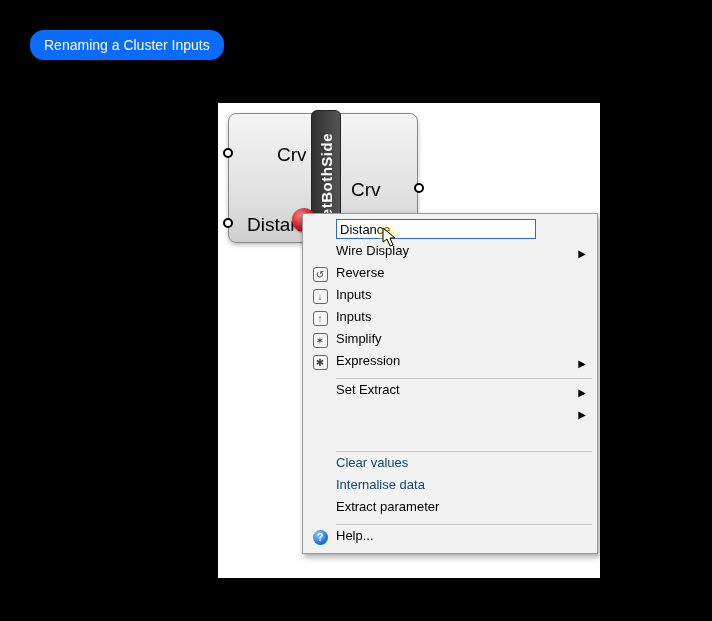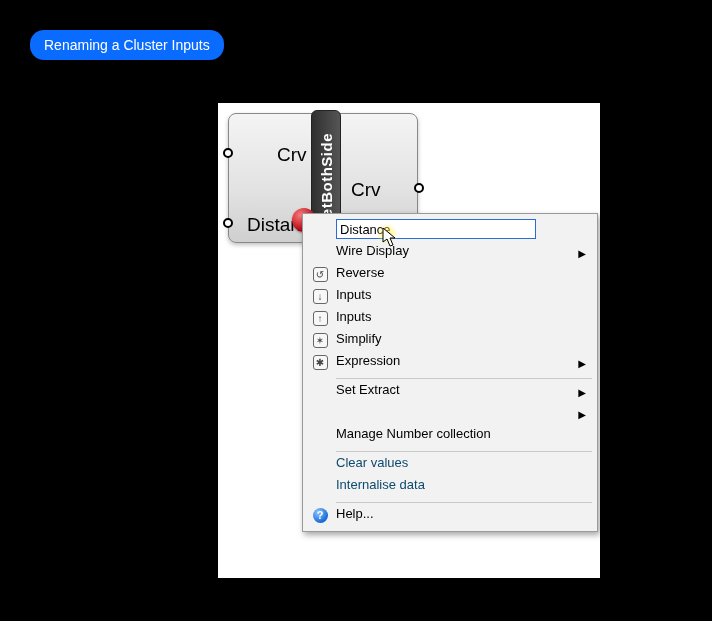--- a/index.html
+++ b/index.html
@@ -241,32 +241,35 @@
       <span class="icon-slot"></span>
       <span>Set Extract</span>
       <span class="arrow">▶</span>
     </div>
     <div class="ctx-item">
       <span class="icon-slot"></span>
       <span class="arrow">▶</span>
     </div>
     <div class="ctx-item">
       <span class="icon-slot"></span>
-      <span>Manage Number collection</span>
     </div>
 
     <div class="ctx-sep"></div>
 
     <div class="ctx-item disabled">
       <span class="icon-slot"></span>
       <span>Clear values</span>
     </div>
     <div class="ctx-item disabled">
       <span class="icon-slot"></span>
       <span>Internalise data</span>
+    </div>
+    <div class="ctx-item">
+      <span class="icon-slot"></span>
+      <span>Extract parameter</span>
     </div>
 
     <div class="ctx-sep"></div>
 
     <div class="ctx-item">
       <span class="icon-slot">
           <span class="ic-help">?</span>
         </span>
       <span>Help...</span>
     </div>

